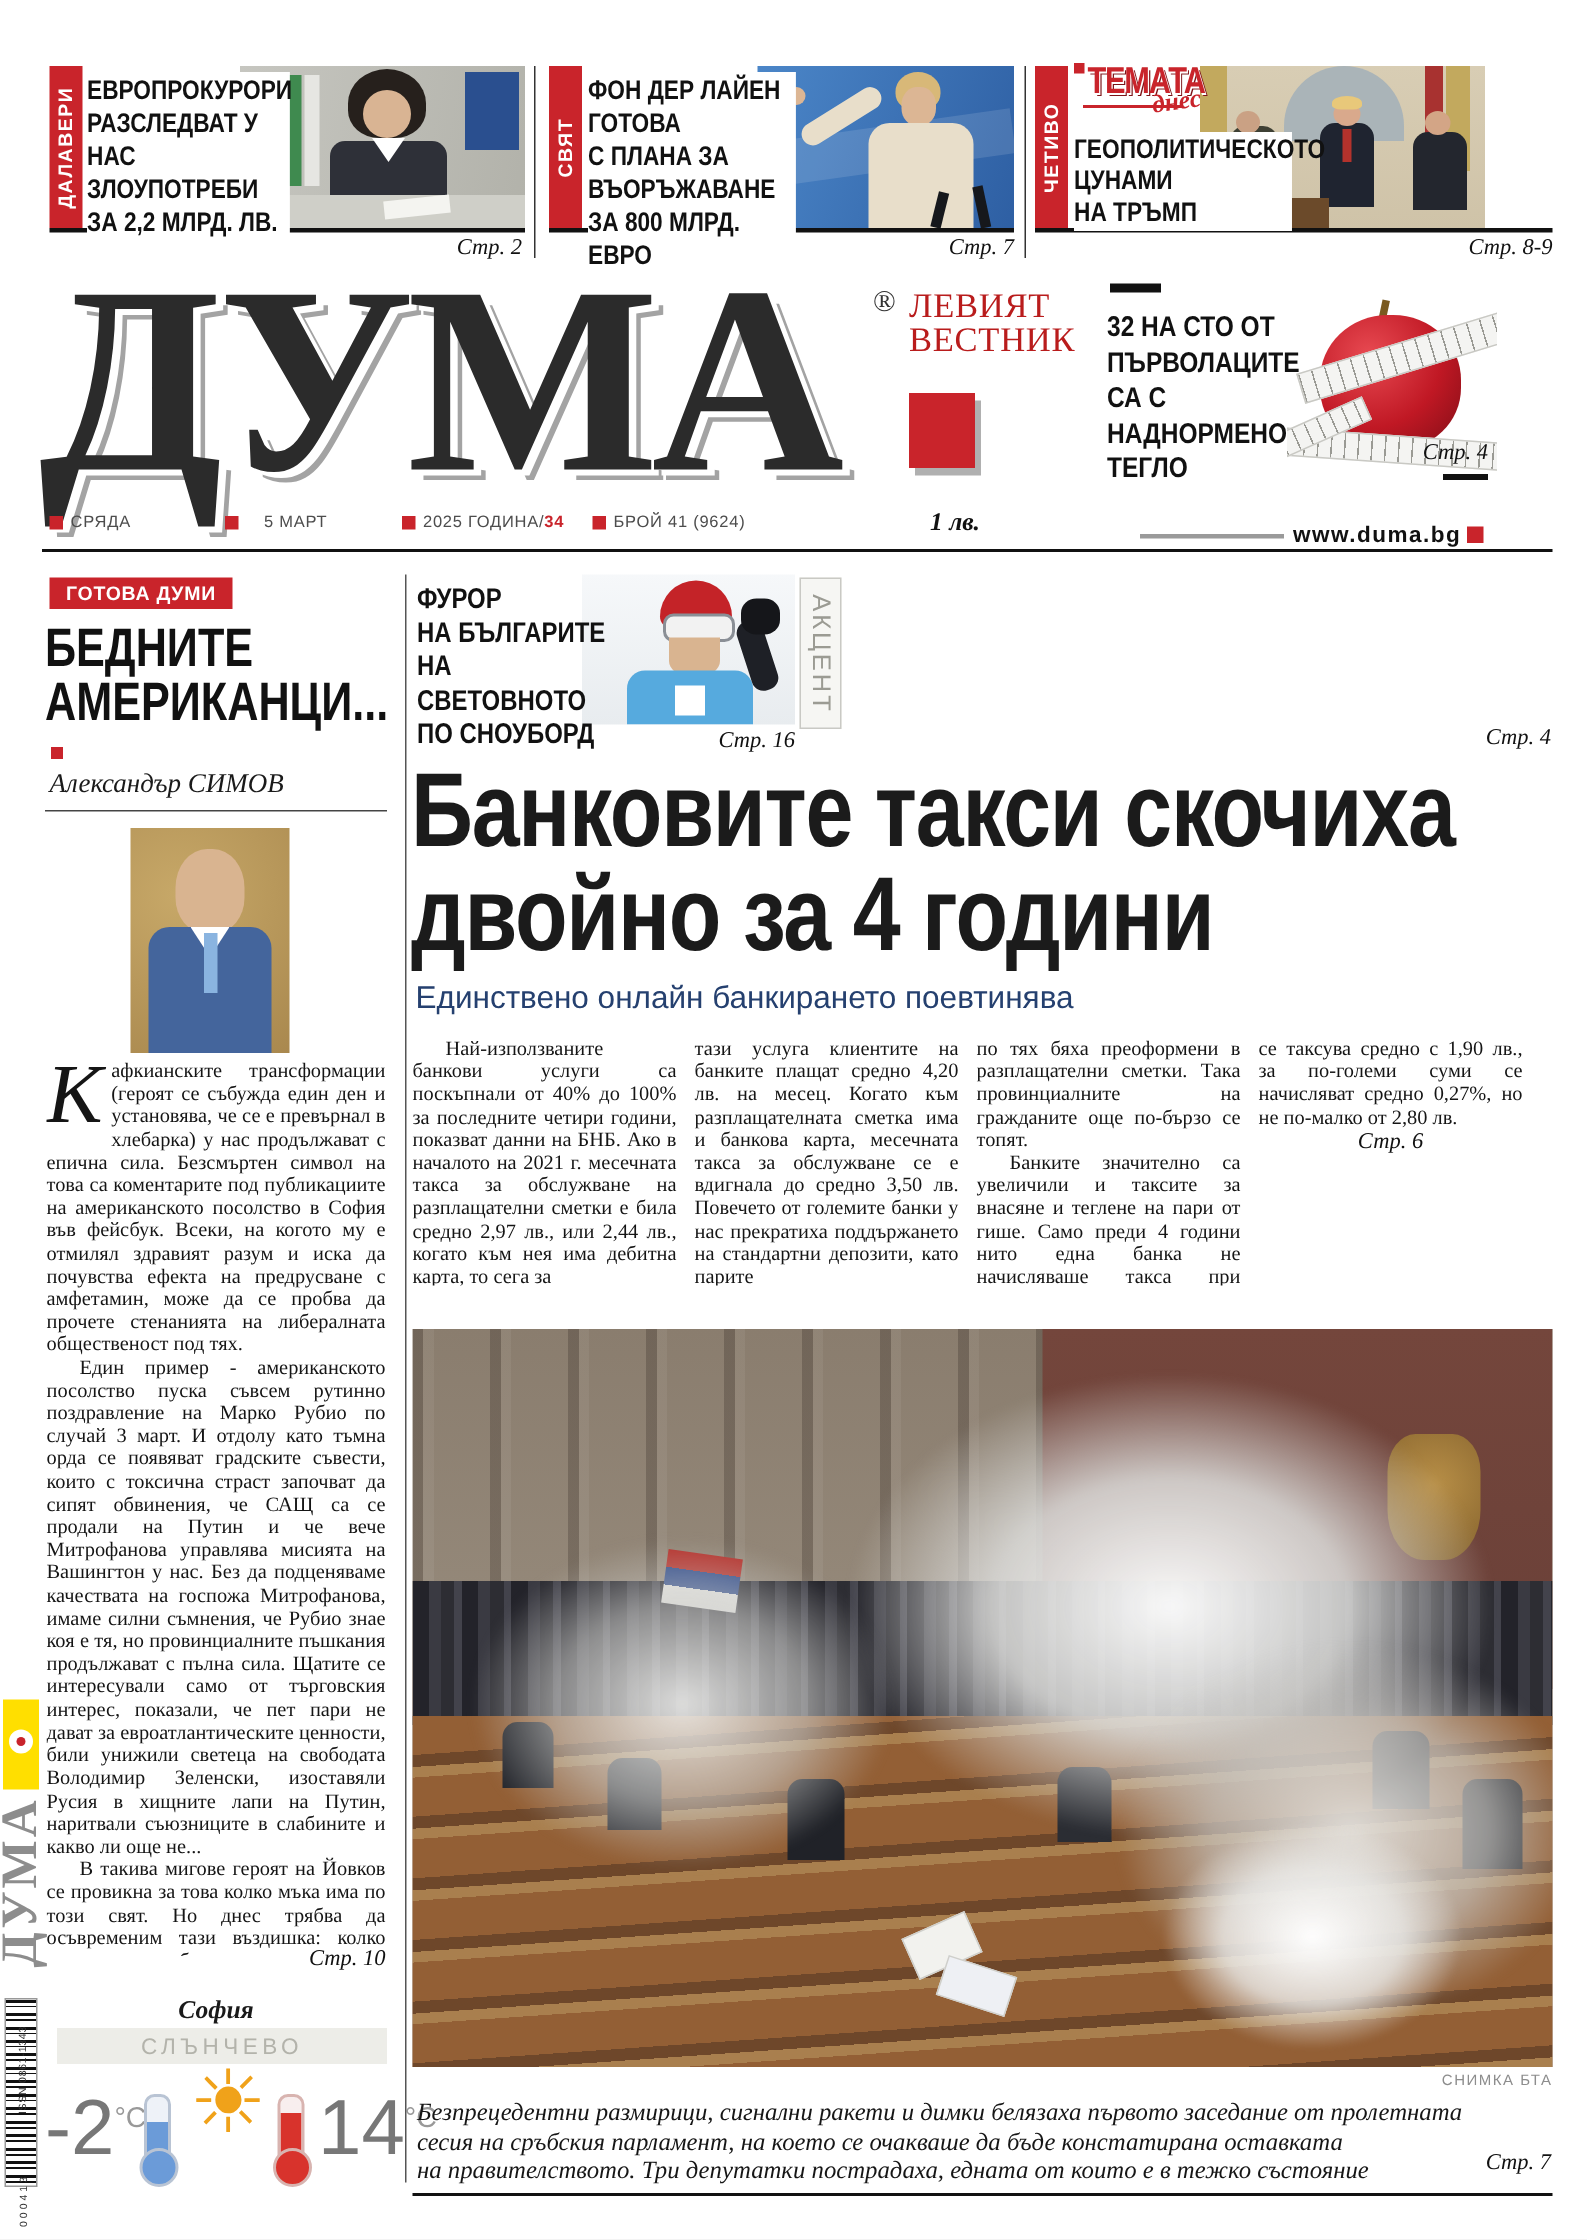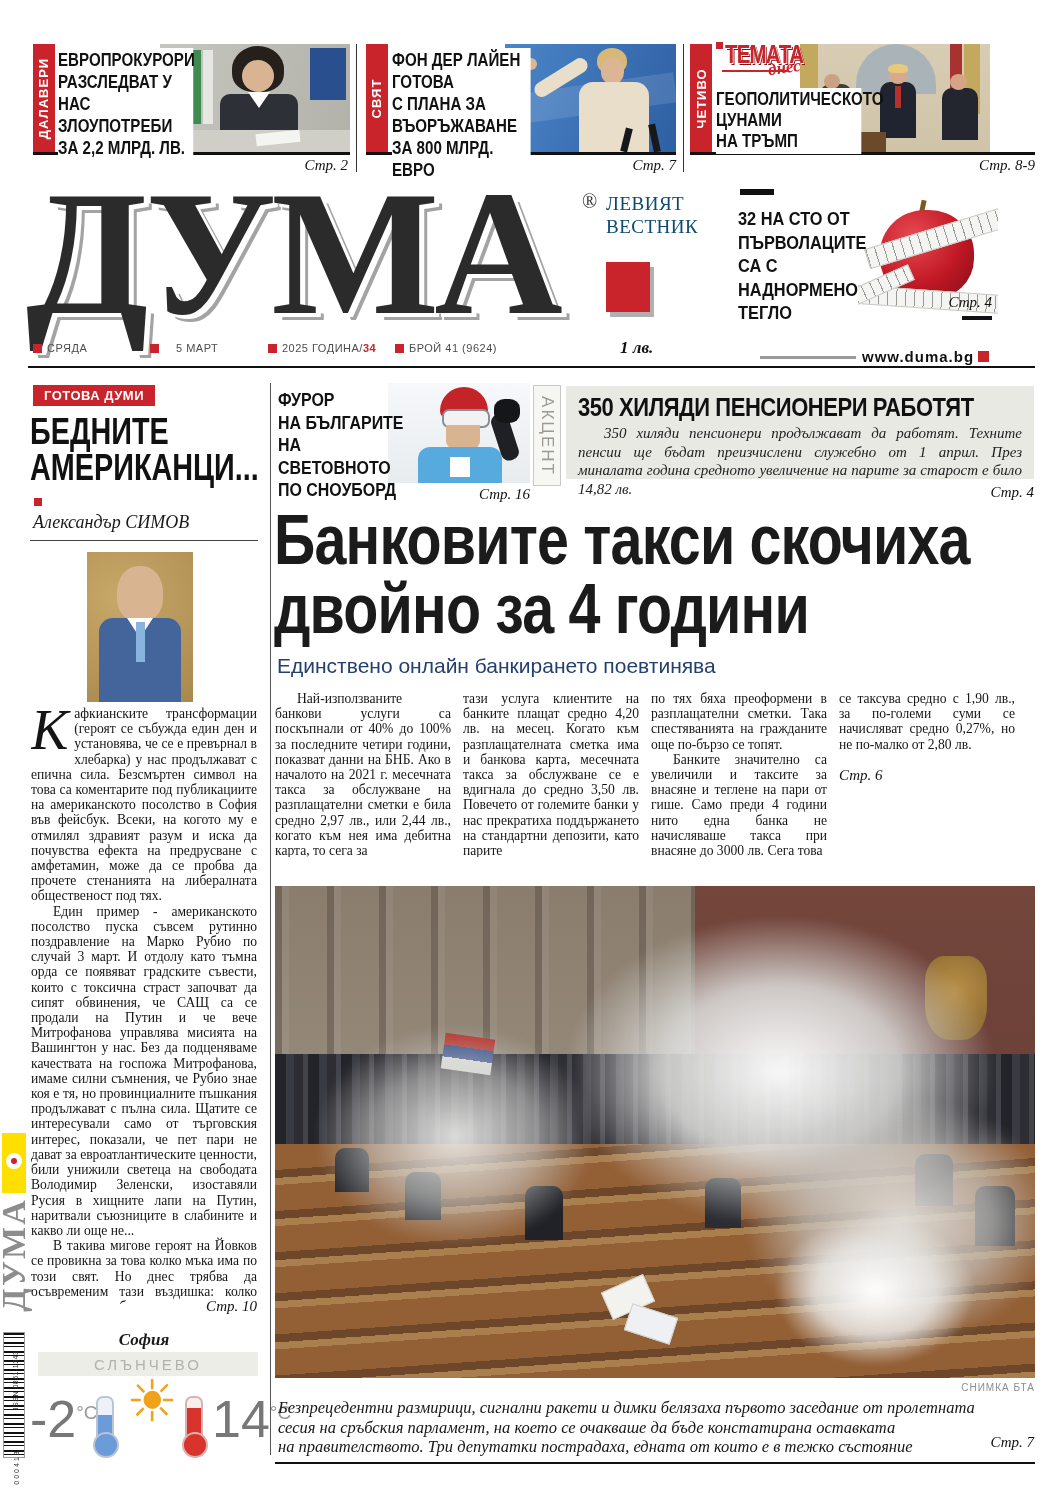--- a/index.html
+++ b/index.html
@@ -105,21 +105,21 @@
     <div class="shape" style="left:6px;top:30px;width:66px;height:2px;background:#c9242b"></div>
   </div>
   <div class="abs thead cond prel" style="left:716px;top:88px;width:170px;transform:scaleX(0.84);line-height:21px">ГЕОПОЛИТИЧЕСКОТО
 ЦУНАМИ
 НА ТРЪМП</div>
   <div class="hline" style="left:690px;top:152px;width:345px;height:3px"></div>
   <div class="abs pageref" style="left:940px;top:157px;width:95px;text-align:right">Стр. 8-9</div>
 
   <div class="abs serif b" style="left:26px;top:183px;font-size:178px;line-height:140px;letter-spacing:-5px;color:#2b2b2b;text-shadow:5px 4px 0 #fff,8px 7px 0 #a3a3a3">ДУМА</div>
   <div class="abs serif" style="left:582px;top:190px;font-size:20px;color:#333">®</div>
-  <div class="abs serif prel" style="left:606px;top:192px;font-size:19px;line-height:23px;letter-spacing:0.5px;color:#0c4a6e">ЛЕВИЯТ
+  <div class="abs serif prel" style="left:606px;top:192px;font-size:23px;line-height:23px;letter-spacing:0.5px;color:#b91c1c">ЛЕВИЯТ
 ВЕСТНИК</div>
   <div class="abs redbg" style="left:606px;top:262px;width:44px;height:50px;box-shadow:4px 5px 0 #b0b0b0"></div>
 
   <div class="shape" style="left:740px;top:189px;width:34px;height:6px;background:#111"></div>
   <div class="abs thead cond prel" style="left:738px;top:206px;width:180px;font-size:19px;line-height:23.5px;background:transparent;transform:scaleX(0.86)">32 НА СТО ОТ
 ПЪРВОЛАЦИТЕ
 СА С НАДНОРМЕНО
 ТЕГЛО</div>
   <div class="photo" style="left:858px;top:198px;width:140px;height:128px;background:#fff">
     <div class="shape" style="left:62px;top:2px;width:5px;height:16px;background:#7a5a20;transform:rotate(12deg)"></div>
@@ -213,43 +213,39 @@
     <div class="shape" style="left:62px;top:74px;width:20px;height:20px;background:#fff"></div>
     <div class="shape" style="left:108px;top:30px;width:18px;height:48px;border-radius:8px;background:#1e2026;transform:rotate(-18deg)"></div>
     <div class="shape" style="left:106px;top:16px;width:26px;height:24px;border-radius:40%;background:#15161a"></div>
   </div>
   <div class="abs pageref" style="left:440px;top:486px;width:90px;text-align:right">Стр. 16</div>
 
   <div class="abs vflex" style="left:533px;top:385px;width:26px;height:99px;background:#f6f6f3;border:1px solid #c9c9c4">
     <span class="sans vrotcw" style="font-size:17px;letter-spacing:2px;color:#9b9b93">АКЦЕНТ</span>
   </div>
 
-  <div class="abs" style="left:566px;top:386px;width:468px;height:93px;background:#e9e9e4">
-    <div class="abs sans b cond" style="left:12px;top:7px;width:520px;font-size:25px;letter-spacing:-0.5px;color:#111;transform:scaleX(0.88)">350 ХИЛЯДИ ПЕНСИОНЕРИ РАБОТЯТ</div>
-    <div class="abs serif i" style="left:12px;top:38px;width:444px;font-size:15px;line-height:18.5px;text-align:justify;text-indent:26px;color:#222">350 хиляди пенсионери продължават да работят. Техните пенсии ще бъдат преизчислени служебно от 1 април. През миналата година средното увеличение на парите за старост е било 14,82 лв.</div>
-  </div>
   <div class="abs pageref" style="left:944px;top:484px;width:90px;text-align:right">Стр. 4</div>
 
   <div class="abs sans b cond prel" style="left:274px;top:506px;width:960px;font-size:70px;line-height:69px;letter-spacing:-1px;color:#1b1b1b;transform:scaleX(0.82)">Банковите такси скочиха
 двойно за 4 години</div>
   <div class="abs sans" style="left:277px;top:654px;font-size:21px;color:#25406f">Единствено онлайн банкирането поевтинява</div>
 
   <div class="abs bodytxt" style="left:275px;top:691px;width:176px;height:166px;overflow:hidden">
     <p>Най-използваните банкови услуги са поскъпнали от 40% до 100% за последните четири години, показват данни на БНБ. Ако в началото на 2021 г. месечната такса за обслужване на разплащателни сметки е била средно 2,97 лв., или 2,44 лв., когато към нея има дебитна карта, то сега за</p>
   </div>
   <div class="abs bodytxt" style="left:463px;top:691px;width:176px;height:166px;overflow:hidden">
     <p class="noind">тази услуга клиентите на банките плащат средно 4,20 лв. на месец. Когато към разплащателната сметка има и банкова карта, месечната такса за обслужване се е вдигнала до средно 3,50 лв. Повечето от големите банки у нас прекратиха поддържането на стандартни депозити, като парите</p>
   </div>
   <div class="abs bodytxt" style="left:651px;top:691px;width:176px;height:166px;overflow:hidden">
-    <p class="noind">по тях бяха преоформени в разплащателни сметки. Така спестяванията на гражданите още по-бързо се топят.</p>
+    <p class="noind">по тях бяха преоформени в разплащателни сметки. Така провинциалните на гражданите още по-бързо се топят.</p>
     <p>Банките значително са увеличили и таксите за внасяне и теглене на пари от гише. Само преди 4 години нито една банка не начисляваше такса при внасяне до 3000 лв. Сега това</p>
   </div>
   <div class="abs bodytxt" style="left:839px;top:691px;width:176px;height:166px;overflow:hidden">
     <p class="noind">се таксува средно с 1,90 лв., за по-големи суми се начисляват средно 0,27%, но не по-малко от 2,80 лв.</p>
-    <div class="pageref" style="text-align:left;margin-top:16px">Стр. 6</div>
+    <div class="pageref" style="text-align:center;margin-top:2px">Стр. 6</div>
   </div>
 
 
   <div class="photo" style="left:275px;top:886px;width:760px;height:492px;background:linear-gradient(180deg,#8a7d6e 0,#95897a 40%,#8a6a4c 60%,#7c5433 100%)">
     <div class="shape" style="left:0;top:0;width:760px;height:185px;background:repeating-linear-gradient(90deg,rgba(40,30,25,0.25) 0 7px,rgba(255,255,255,0.06) 7px 14px,rgba(0,0,0,0) 14px 52px)"></div>
     <div class="shape" style="left:420px;top:0;width:340px;height:240px;background:linear-gradient(180deg,#74463c,#6a4038)"></div>
     <div class="shape" style="left:650px;top:70px;width:62px;height:84px;border-radius:30% 30% 40% 40%;background:radial-gradient(circle at 50% 40%,#caa24a,#8a6a2a);opacity:0.8"></div>
     <div class="shape" style="left:0;top:168px;width:760px;height:96px;background:repeating-linear-gradient(90deg,#23232a 0 11px,#3a3a42 11px 19px,#2d2d33 19px 28px,#43434c 28px 33px)"></div>
     <div class="shape" style="left:168px;top:150px;width:50px;height:36px;transform:rotate(8deg);background:linear-gradient(180deg,#b5322c 33%,#2e4a8a 33% 66%,#e8e8e4 66%)"></div>
     <div class="shape" style="left:0;top:258px;width:760px;height:234px;background:repeating-linear-gradient(176deg,#935f35 0 26px,#6e472a 26px 34px,#a97f4e 34px 41px)"></div>

